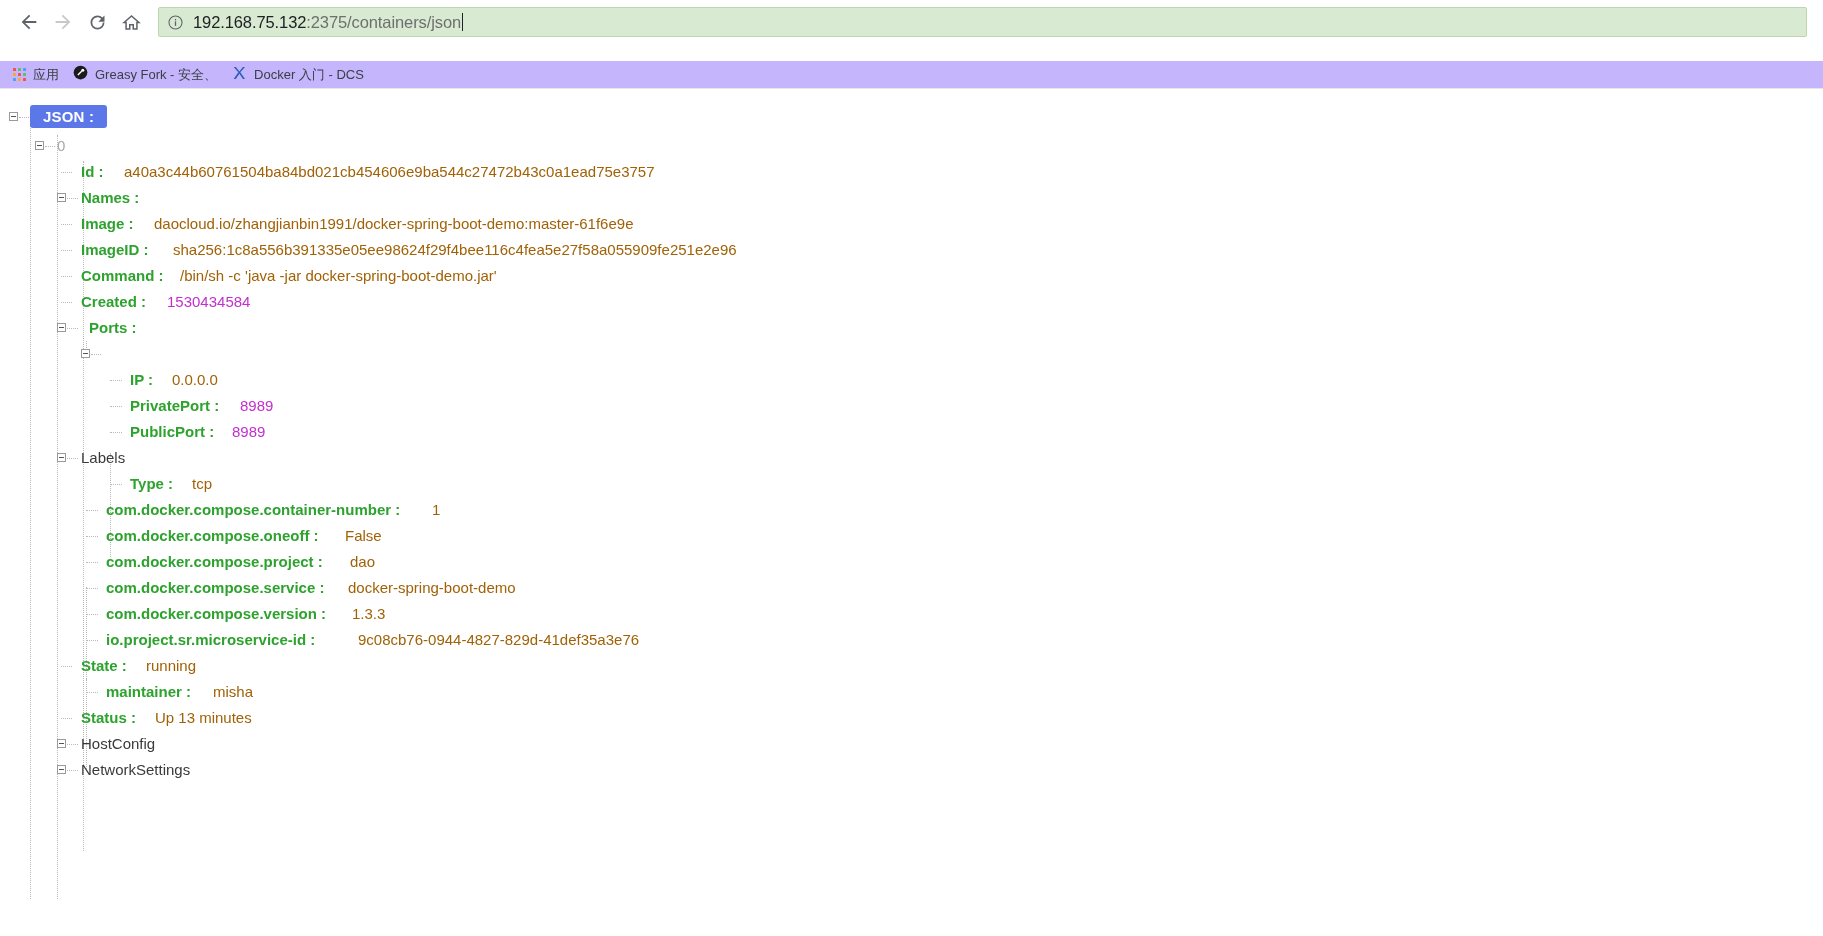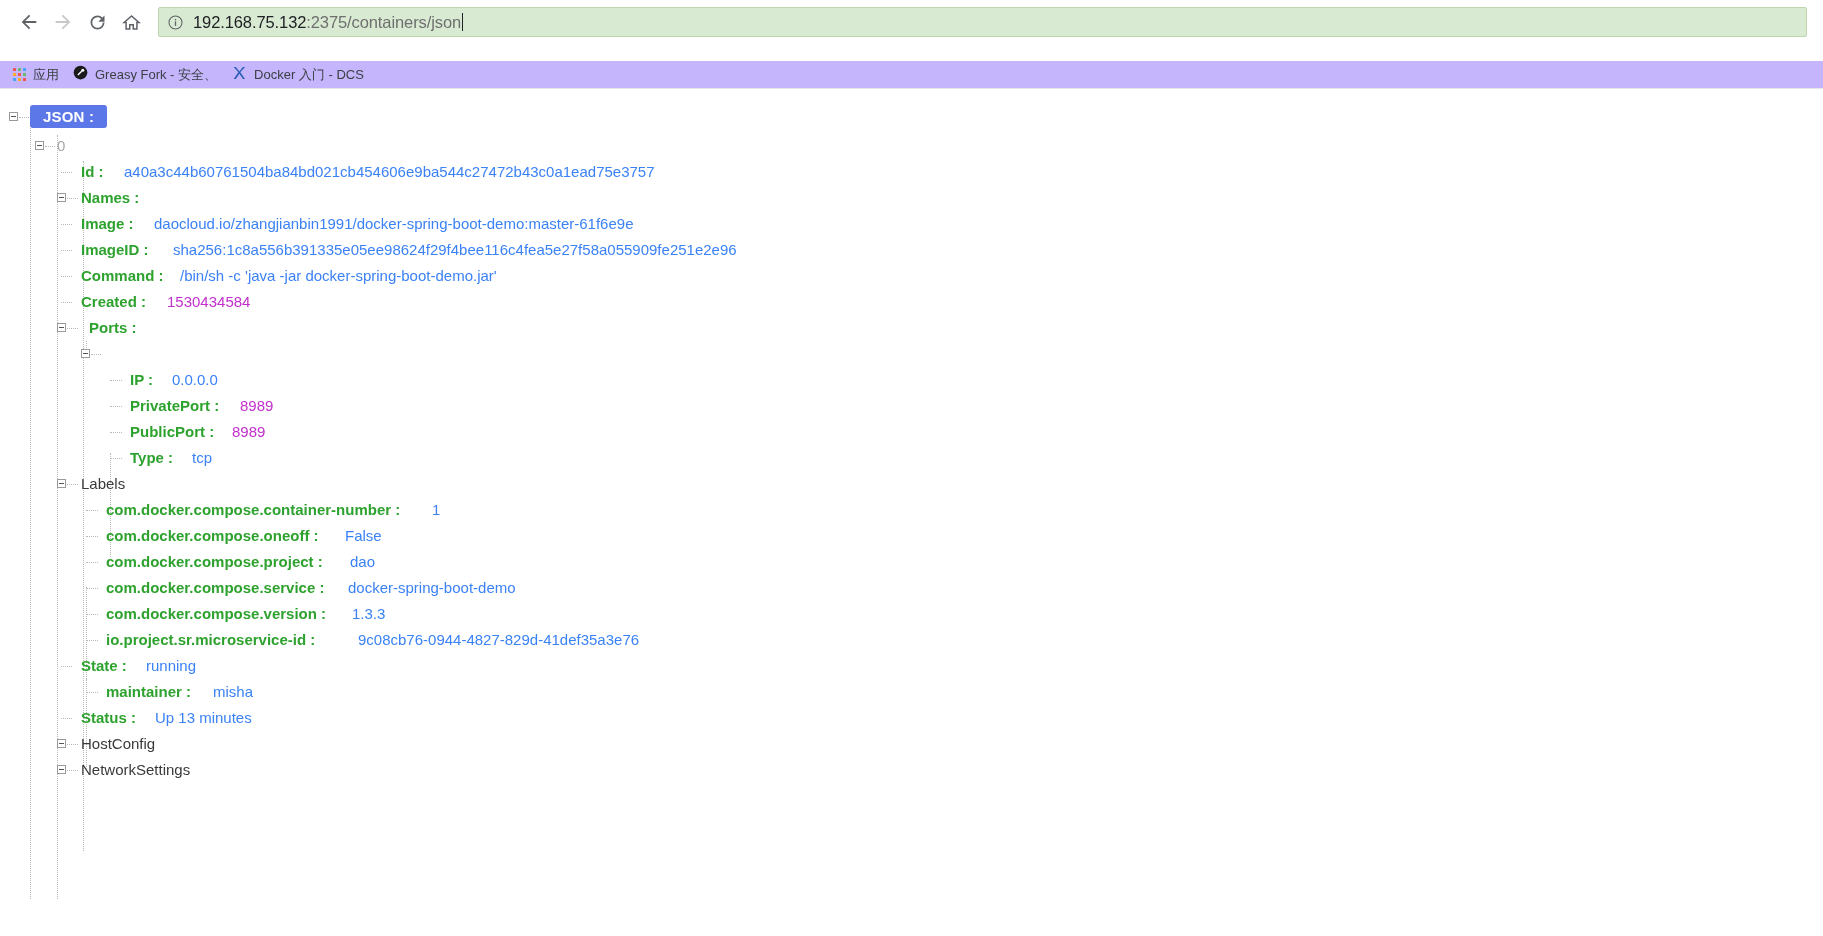--- a/index.html
+++ b/index.html
@@ -148,21 +148,21 @@
     width: 0;
     border-left: 1px dotted #b9b9b9;
     top: 0; height: 14px;
   }
 
   .key {
     color: #2ea22e;
     font-weight: bold;
     font-size: 15px;
   }
-  .val-str { color: #3b82f6; font-size: 15px; }
+  .val-str { color: #a16207; font-size: 15px; }
   .val-num { color: #c22fcd; font-size: 15px; }
   .node-plain { color: #3a3a3a; font-size: 15px; }
   .idx { color: #a8a8a8; font-size: 15px; }
 
   .json-badge {
     display: inline-block;
     background: #5b77e8;
     color: #ffffff;
     font-weight: bold;
     font-size: 15px;
@@ -335,31 +335,31 @@
       <div class="cell" style="left:240px;"><span class="val-num">8989</span></div>
     </div>
 
     <div class="row">
       <div class="elbow" style="left:110px; width:12px;"></div>
       <div class="cell" style="left:130px;"><span class="key">PublicPort :</span></div>
       <div class="cell" style="left:232px;"><span class="val-num">8989</span></div>
     </div>
 
     <div class="row">
+      <div class="tog" style="left:57px;"></div>
+      <div class="elbow" style="left:67px; width:11px;"></div>
+      <div class="cell" style="left:81px;"><span class="node-plain">Labels</span></div>
+    </div>
+
+    <div class="row">
       <div class="elbow" style="left:110px; width:12px;"></div>
       <div class="cell" style="left:130px;"><span class="key">Type :</span></div>
       <div class="cell" style="left:192px;"><span class="val-str">tcp</span></div>
     </div>
 
-    <div class="row">
-      <div class="tog" style="left:57px;"></div>
-      <div class="elbow" style="left:67px; width:11px;"></div>
-      <div class="cell" style="left:81px;"><span class="node-plain">Labels</span></div>
-    </div>
-
     <div class="vline" style="left:86px; top:498px; height:182px;"></div>
 
     <div class="row">
       <div class="elbow" style="left:86px; width:12px;"></div>
       <div class="cell" style="left:106px;"><span class="key">com.docker.compose.container-number :</span></div>
       <div class="cell" style="left:432px;"><span class="val-str">1</span></div>
     </div>
     <div class="row">
       <div class="elbow" style="left:86px; width:12px;"></div>
       <div class="cell" style="left:106px;"><span class="key">com.docker.compose.oneoff :</span></div>

